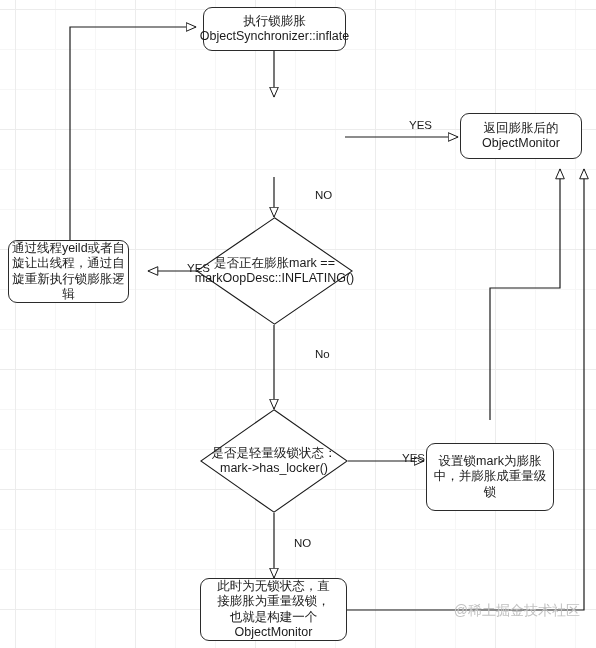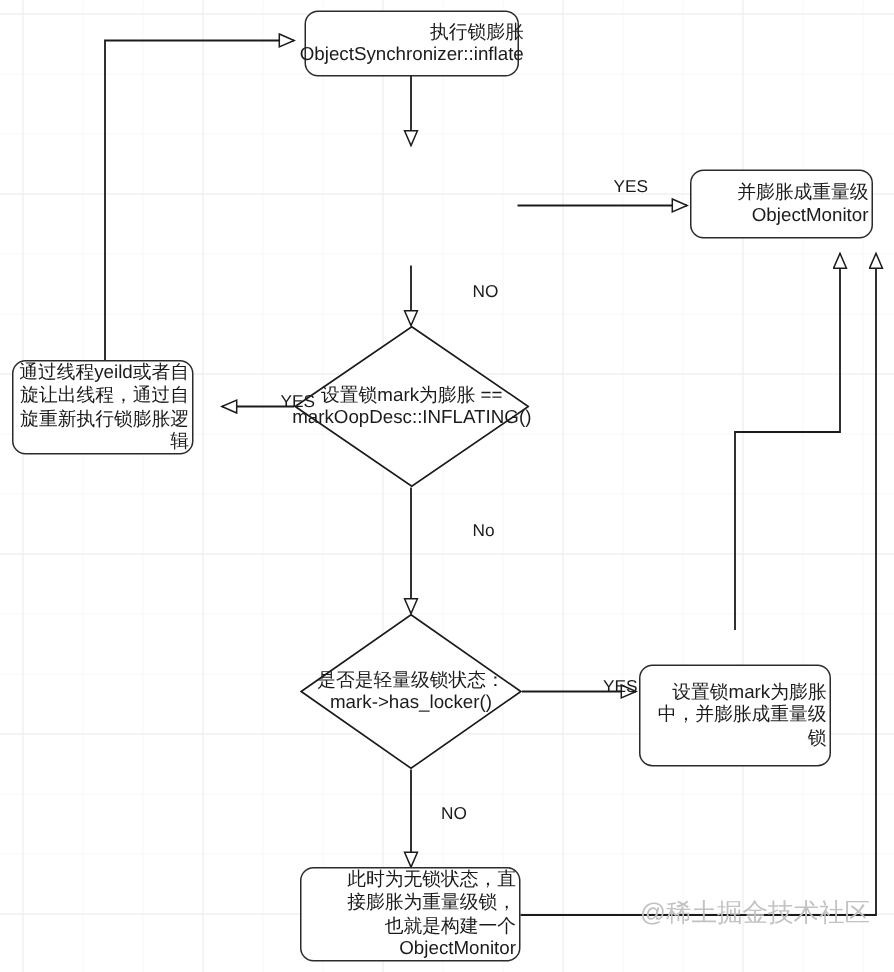--- a/index.html
+++ b/index.html
@@ -44,21 +44,20 @@
     color: #1b1b1b;
     font-size: 12.5px;
     line-height: 15.5px;
     z-index: 3;
   }
   .box {
     border: 1px solid #2b2b2b;
     border-radius: 9px;
     background: #ffffff;
     padding: 18px 2px;
-    text-align: right;
   }
   .box .txt {
     width: 100%;
     white-space: pre-line;
   }
   .diamond {
     background: transparent;
   }
   .diamond .shape {
     position: absolute;
@@ -79,21 +78,21 @@
     color: #1b1b1b;
     background: transparent;
     z-index: 4;
     white-space: nowrap;
     margin-left: 32px;
   }
   .watermark {
     position: absolute;
     right: 16px;
     bottom: 28px;
-    font-size: 17px;
+    font-size: 14px;
     color: #c2c2c2;
     z-index: 5;
     white-space: nowrap;
   }
 </style>
 </head>
 <body>
 
 <div id="canvas">
 
@@ -125,29 +124,29 @@
     <path d="M347,610 L584,610 L584,169" fill="none" stroke="#1b1b1b" stroke-width="1.2" marker-end="url(#arrowOpen)"></path>
   </svg>
 
   <div class="node box" style="left:203px; top:7px; width:143px; height:44px;">
     <div class="txt" style="width:152px;">执行锁膨胀
 ObjectSynchronizer::inflate</div>
   </div>
 
 
   <div class="node box" style="left:460px; top:113px; width:122px; height:46px;">
-    <div class="txt">并膨胀成重量级
+    <div class="txt">返回膨胀后的
 ObjectMonitor</div>
   </div>
 
   <div class="node diamond" style="left:196px; top:217px; width:157px; height:108px;">
     <svg class="shape" viewBox="0 0 157 108" preserveAspectRatio="none">
       <polygon points="78.5,0.8 156.2,54 78.5,107.2 0.8,54" fill="#ffffff" stroke="#1b1b1b" stroke-width="1.1"></polygon>
     </svg>
-    <div class="txt" style="width:178px;">设置锁mark为膨胀 ==
+    <div class="txt" style="width:178px;">是否正在膨胀mark ==
 markOopDesc::INFLATING()</div>
   </div>
 
   <div class="node box" style="left:8px; top:240px; width:121px; height:63px;">
     <div class="txt">通过线程yeild或者自
 旋让出线程，通过自
 旋重新执行锁膨胀逻
 辑</div>
   </div>
 

